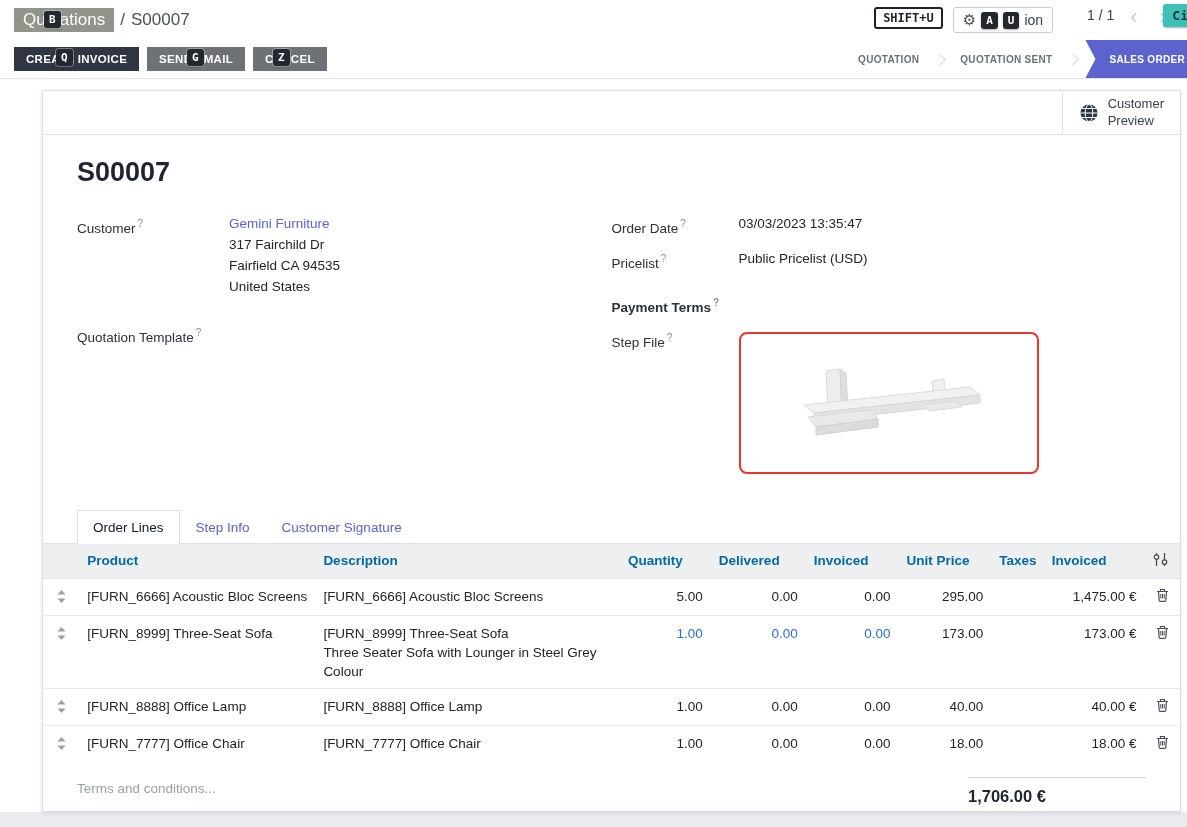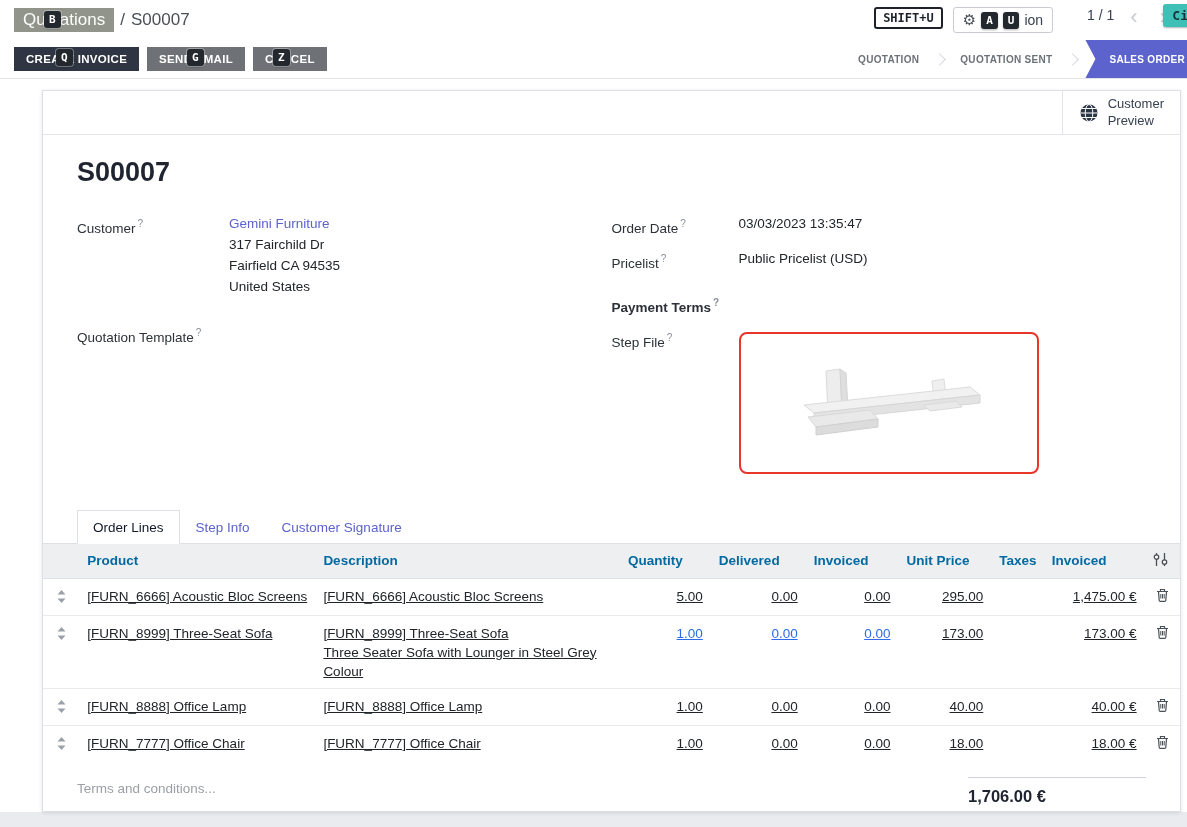--- a/index.html
+++ b/index.html
@@ -116,21 +116,21 @@
   }
   .tab.active{
     background:#fff; border:1px solid #dde0e4; border-bottom-color:#fff; color:#111827;
   }
   
   table.lines{ width:100%; border-collapse:collapse; table-layout:fixed; font-size:13.5px; }
   table.lines th{
     background:#edeff1; color:#0369a1; font-weight:700; padding:9px 8px;
     text-align:left; border-bottom:1px solid #dfe2e6;
   }
-  table.lines td{ padding:8px 8px 7px; border-top:1px solid #e8eaed; vertical-align:top; line-height:19px;text-decoration:underline; }
+  table.lines td{ padding:8px 8px 7px; border-top:1px solid #e8eaed; vertical-align:top; line-height:19px; }
   table.lines tbody tr:first-child td{ border-top:none; }
   th.r, td.r{ text-align:right; }
   td.handle-cell, th.handle-cell{ text-align:center; padding-left:4px; padding-right:0; }
   td.action-cell, th.action-cell{ text-align:center; padding-left:2px; padding-right:6px; }
   .hl{ color:#2e6be6; }
   .desc2{ color:#212529; }
   .drag{ cursor:grab; display:inline-block; padding-top:2px; }
   .trash{ cursor:pointer; display:inline-block; padding-top:1px; }
   .sliders{ cursor:pointer; display:inline-block; }
   

